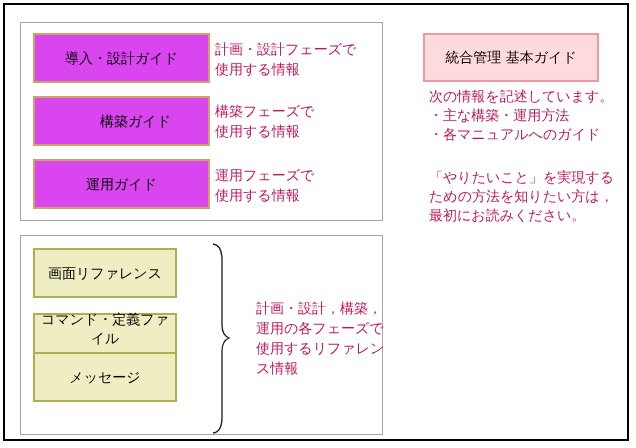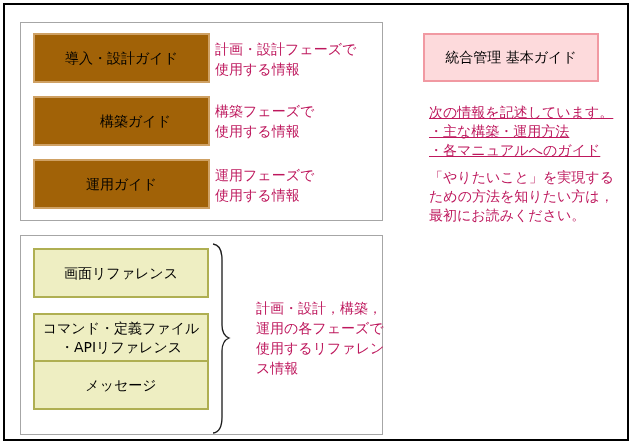--- a/index.html
+++ b/index.html
@@ -27,35 +27,35 @@
 
   .node {
     position: absolute;
     display: flex; align-items: center; justify-content: center;
     text-align: center;
     font-size: 14px; line-height: 19px;
     color: #000000;
   }
   .node-guide {
     left: 28px; width: 177px; height: 50px;
-    background: #a16207;
+    background: #d946ef;
     border: 2px solid #cfa164;
   }
   .node-guide.g0 { top: 28px; }
   .node-guide.g1 { top: 91px; padding-left: 28px; }
   .node-guide.g2 { top: 154px; }
 
   .node-ref {
-    left: 28px; width: 176px; height: 50px;
+    left: 28px; width: 144px; height: 50px;
     background: #eeeec2;
     border: 2px solid #afaf52;
   }
   .node-ref.r0 { top: 243px; }
   .node-ref.r1 { top: 308px; }
-  .node-ref.r2 { top: 355px; text-align: center; }
+  .node-ref.r2 { top: 347px; text-align: center; }
 
   .node-basic {
     left: 418px; top: 28px; width: 176px; height: 49px;
     background: #fddadc;
     border: 2px solid #f199a2;
     text-align: center;
   }
 
   .desc {
     position: absolute;
@@ -64,21 +64,21 @@
     white-space: pre-line;
   }
   .desc-guide { left: 210px; width: 168px; }
   .desc-guide.d0 { top: 34px; }
   .desc-guide.d1 { top: 97px; font-family: Liberation Mono, monospace; }
   .desc-guide.d2 { top: 160px; }
 
   .desc-refs { left: 251px; top: 293px; width: 148px; }
 
   .desc-basic { left: 424px; width: 200px; line-height: 19px; }
-  .desc-basic.p0 { top: 98px; text-decoration: underline; }
+  .desc-basic.p0 { top: 82px; }
   .desc-basic.p1 { top: 163px; }
 
   .ml { white-space: pre-line; }
 
   .brace {
     position: absolute; left: 207px; top: 238px;
     width: 19px; height: 191px;
   }
 </style>
 </head>

